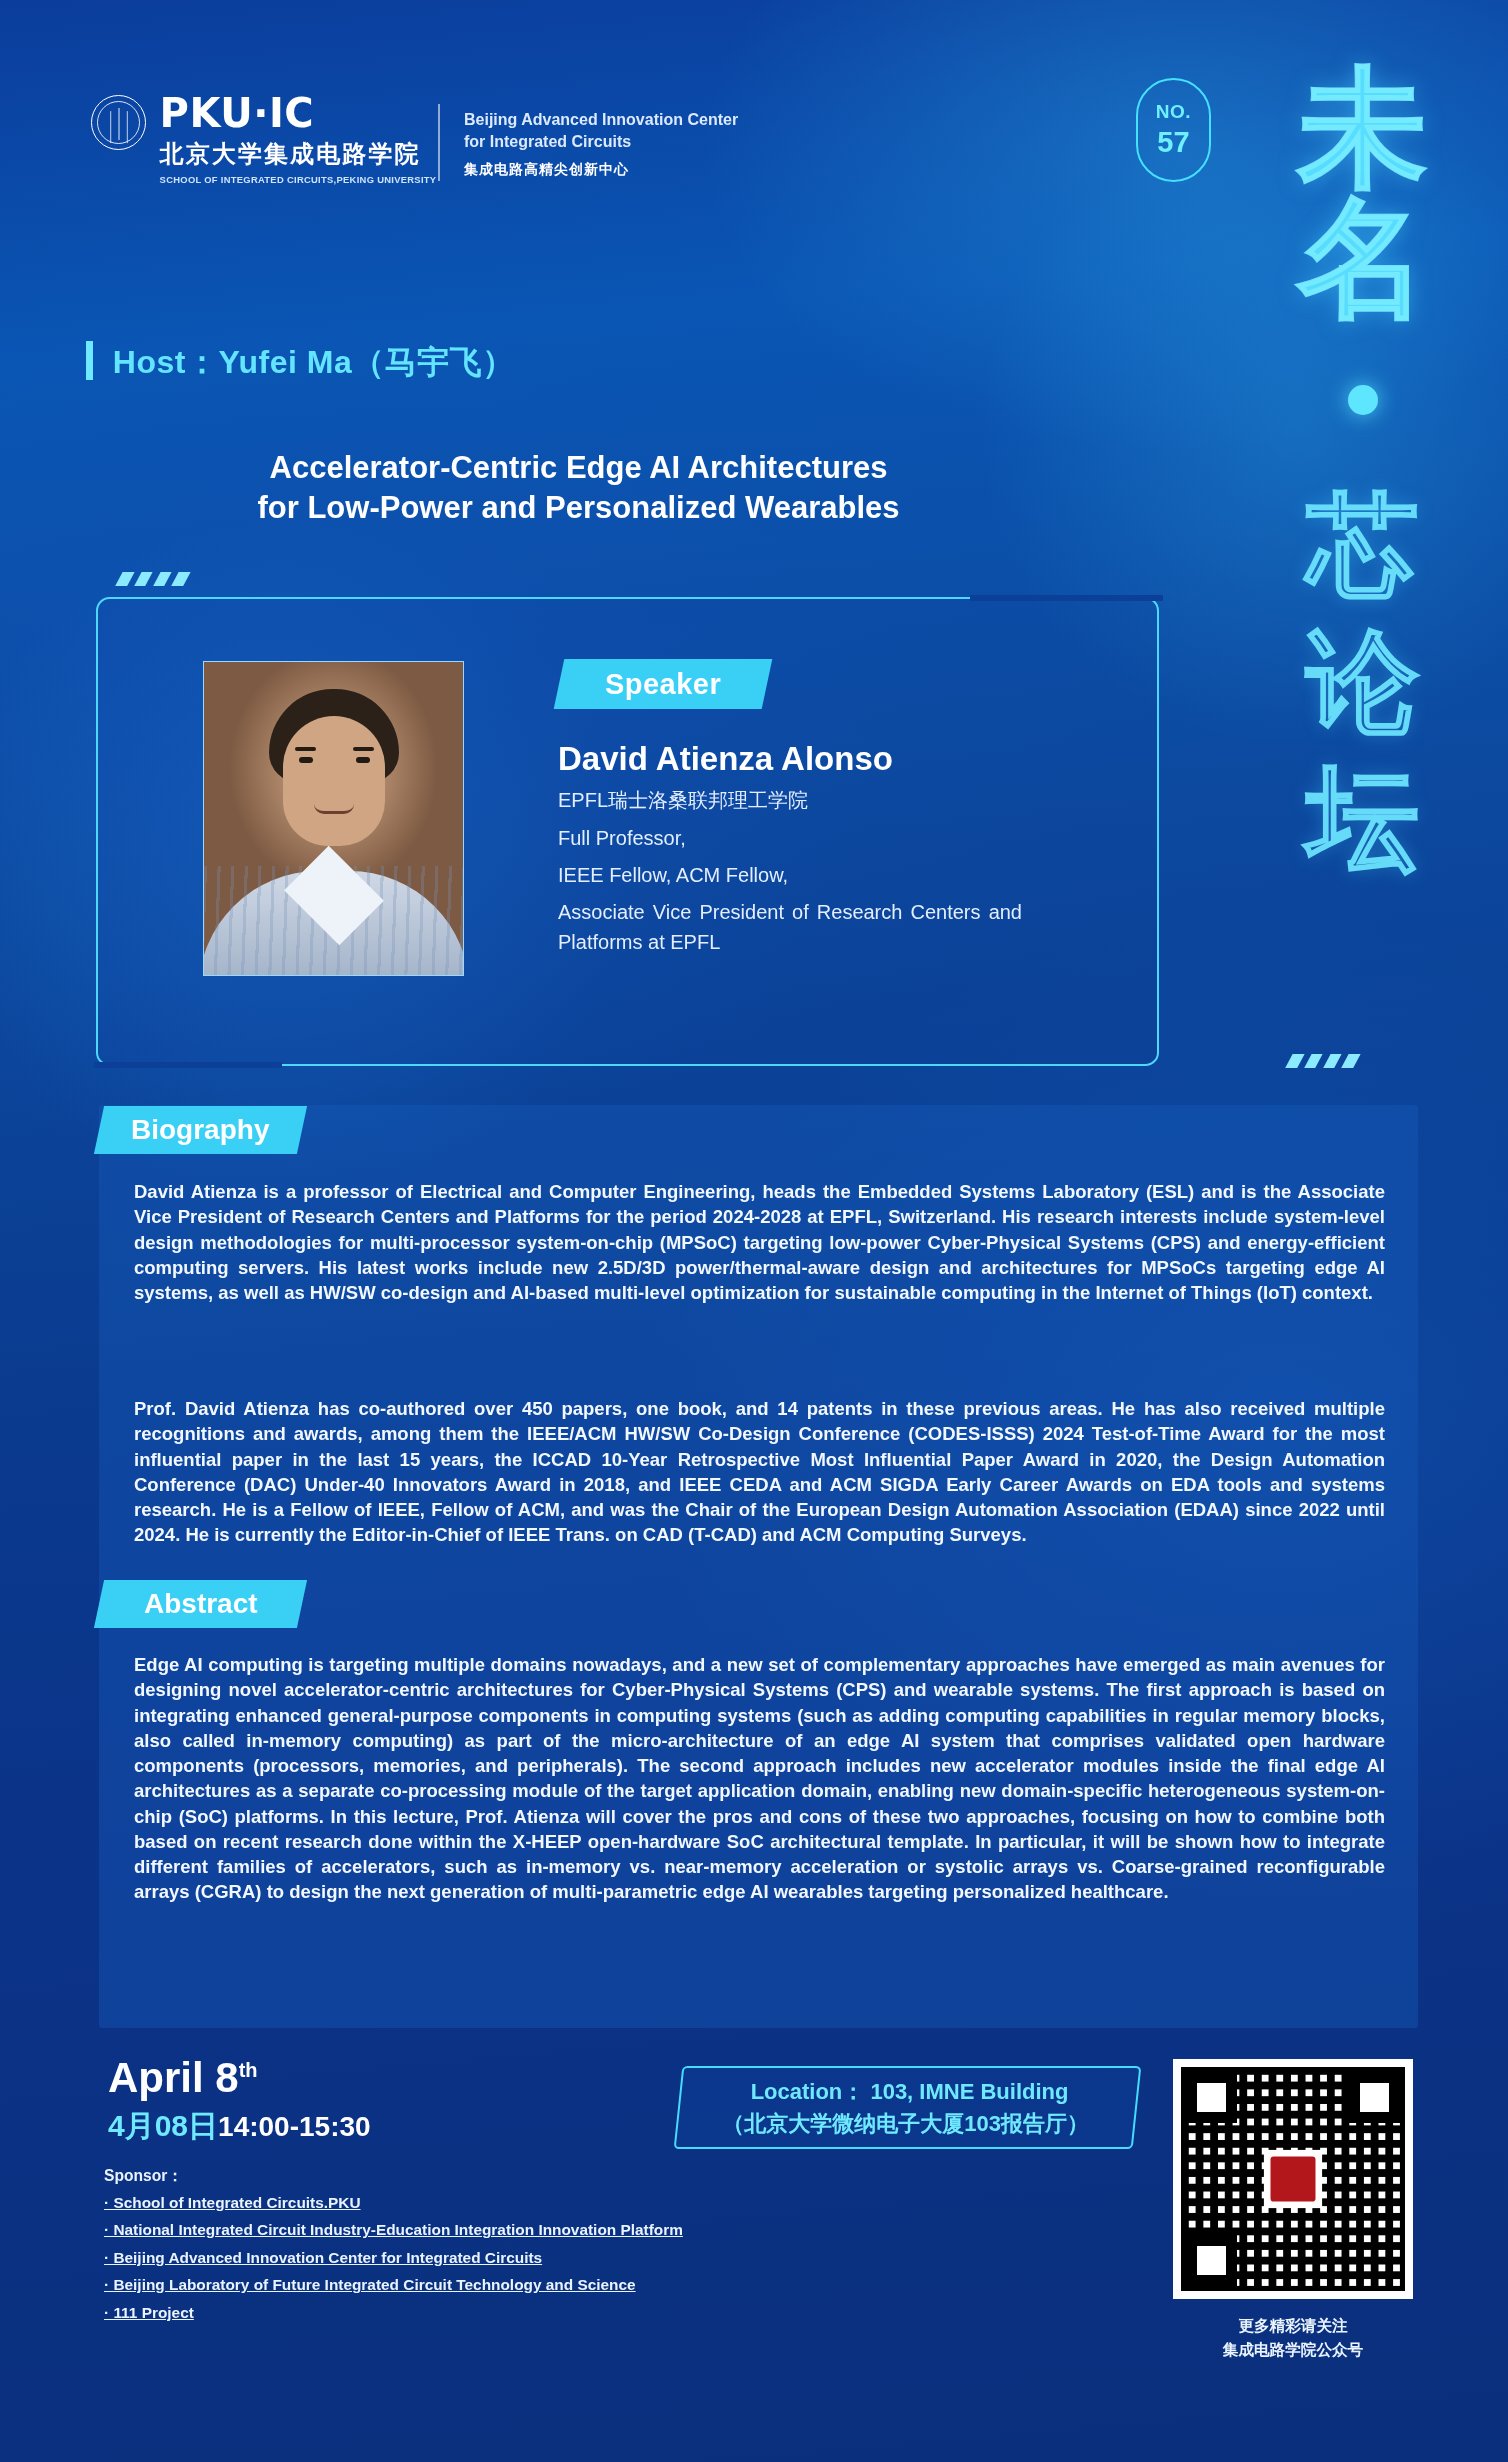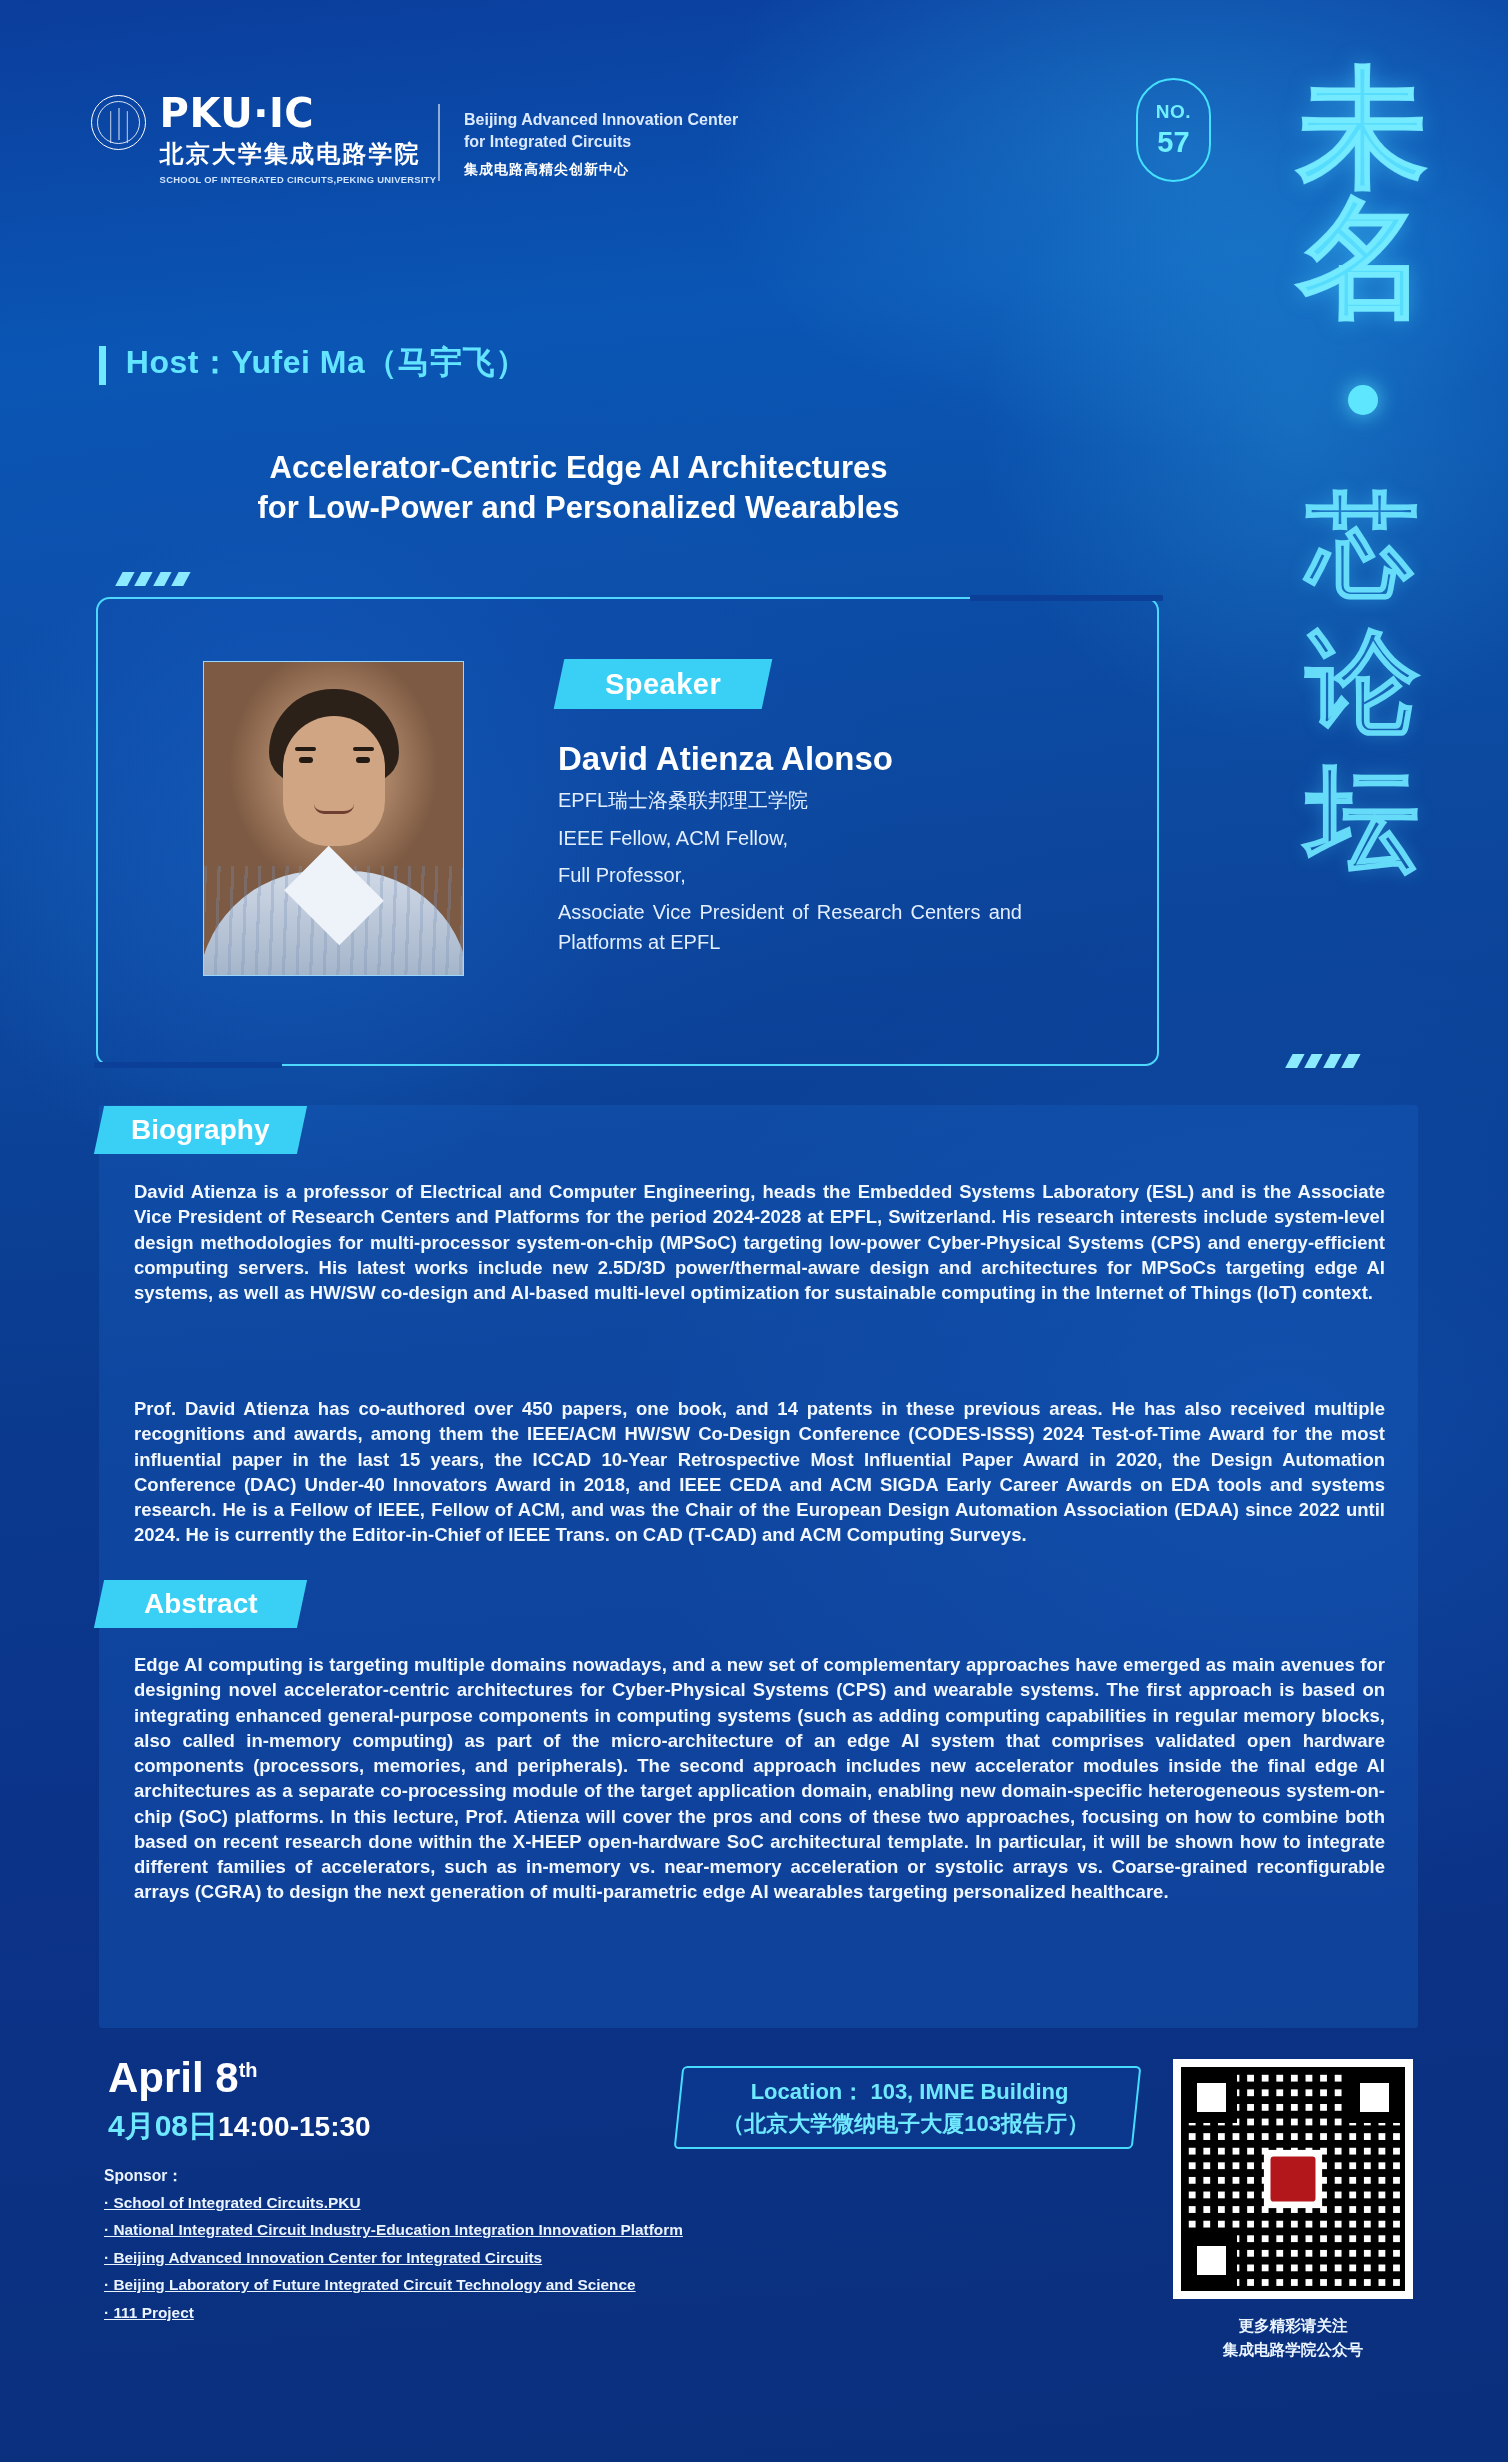--- a/index.html
+++ b/index.html
@@ -97,21 +97,21 @@
     background: #5fe6ff; box-shadow: 0 0 21px rgba(90,230,255,0.8);
   }
   .deco-char2 {
     color: rgba(10,45,120,0.0);
     -webkit-text-stroke: 2.1px rgba(110,230,255,0.92);
     font-size: 112px; font-weight: 800; line-height: 1.22; text-align: center;
     text-shadow: 0 0 17.7px rgba(70,200,255,0.35);
   }
 
   
-  .host-row { position: absolute; left: 99px; top: 341px; display: flex; align-items: flex-end; }
+  .host-row { position: absolute; left: 86px; top: 341px; display: flex; align-items: flex-start; }
   .host-bar { width: 6.8px; height: 39px; background: #6fe9ff; margin-right: 20px; }
   .host-text { color: #63e4ff; font-size: 32px; font-weight: 800; letter-spacing: 0.5px; }
 
   
   .talk-title {
     position: absolute; left: 0; top: 448px; width: 1157px; text-align: center;
     color: #ffffff; font-size: 31px; font-weight: 700; line-height: 1.30;
   }
 
   
@@ -345,22 +345,22 @@
     <div class="mouth"></div>
   </div>
 
   <div class="speaker-tag">
     <span>Speaker</span>
   </div>
 
   <div class="speaker-info">
     <div class="sp-name">David Atienza Alonso</div>
     <div class="sp-line">EPFL瑞士洛桑联邦理工学院</div>
+    <div class="sp-line">Full Professor,</div>
     <div class="sp-line">IEEE Fellow, ACM Fellow,</div>
-    <div class="sp-line">Full Professor,</div>
     <div class="sp-line just">Associate Vice President of Research Centers and Platforms at EPFL</div>
   </div>
 
   <div class="content-panel"></div>
 
   <div class="sec-tag tag-bio">
     <span>Biography</span>
   </div>
   <div class="body-text bio1">David Atienza is a professor of Electrical and Computer Engineering, heads the Embedded Systems Laboratory (ESL) and is the Associate Vice President of Research Centers and Platforms for the period 2024-2028 at EPFL, Switzerland. His research interests include system-level design methodologies for multi-processor system-on-chip (MPSoC) targeting low-power Cyber-Physical Systems (CPS) and energy-efficient computing servers. His latest works include new 2.5D/3D power/thermal-aware design and architectures for MPSoCs targeting edge AI systems, as well as HW/SW co-design and AI-based multi-level optimization for sustainable computing in the Internet of Things (IoT) context.</div>
   <div class="body-text bio2">Prof. David Atienza has co-authored over 450 papers, one book, and 14 patents in these previous areas. He has also received multiple recognitions and awards, among them the IEEE/ACM HW/SW Co-Design Conference (CODES-ISSS) 2024 Test-of-Time Award for the most influential paper in the last 15 years, the ICCAD 10-Year Retrospective Most Influential Paper Award in 2020, the Design Automation Conference (DAC) Under-40 Innovators Award in 2018, and IEEE CEDA and ACM SIGDA Early Career Awards on EDA tools and systems research. He is a Fellow of IEEE, Fellow of ACM, and was the Chair of the European Design Automation Association (EDAA) since 2022 until 2024. He is currently the Editor-in-Chief of IEEE Trans. on CAD (T-CAD) and ACM Computing Surveys.</div>

